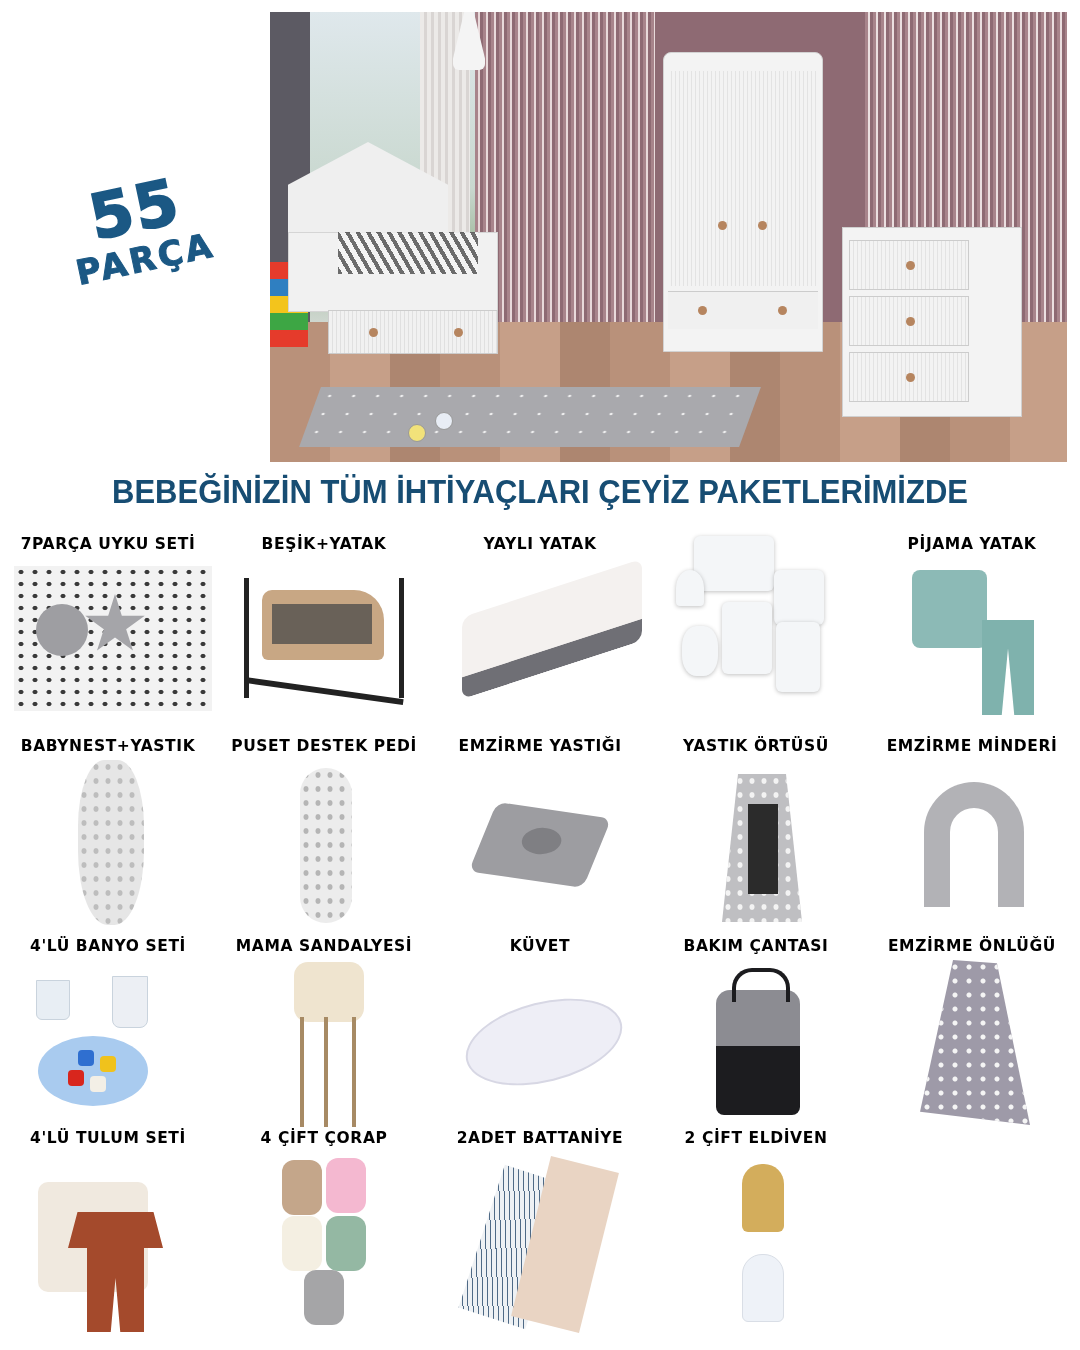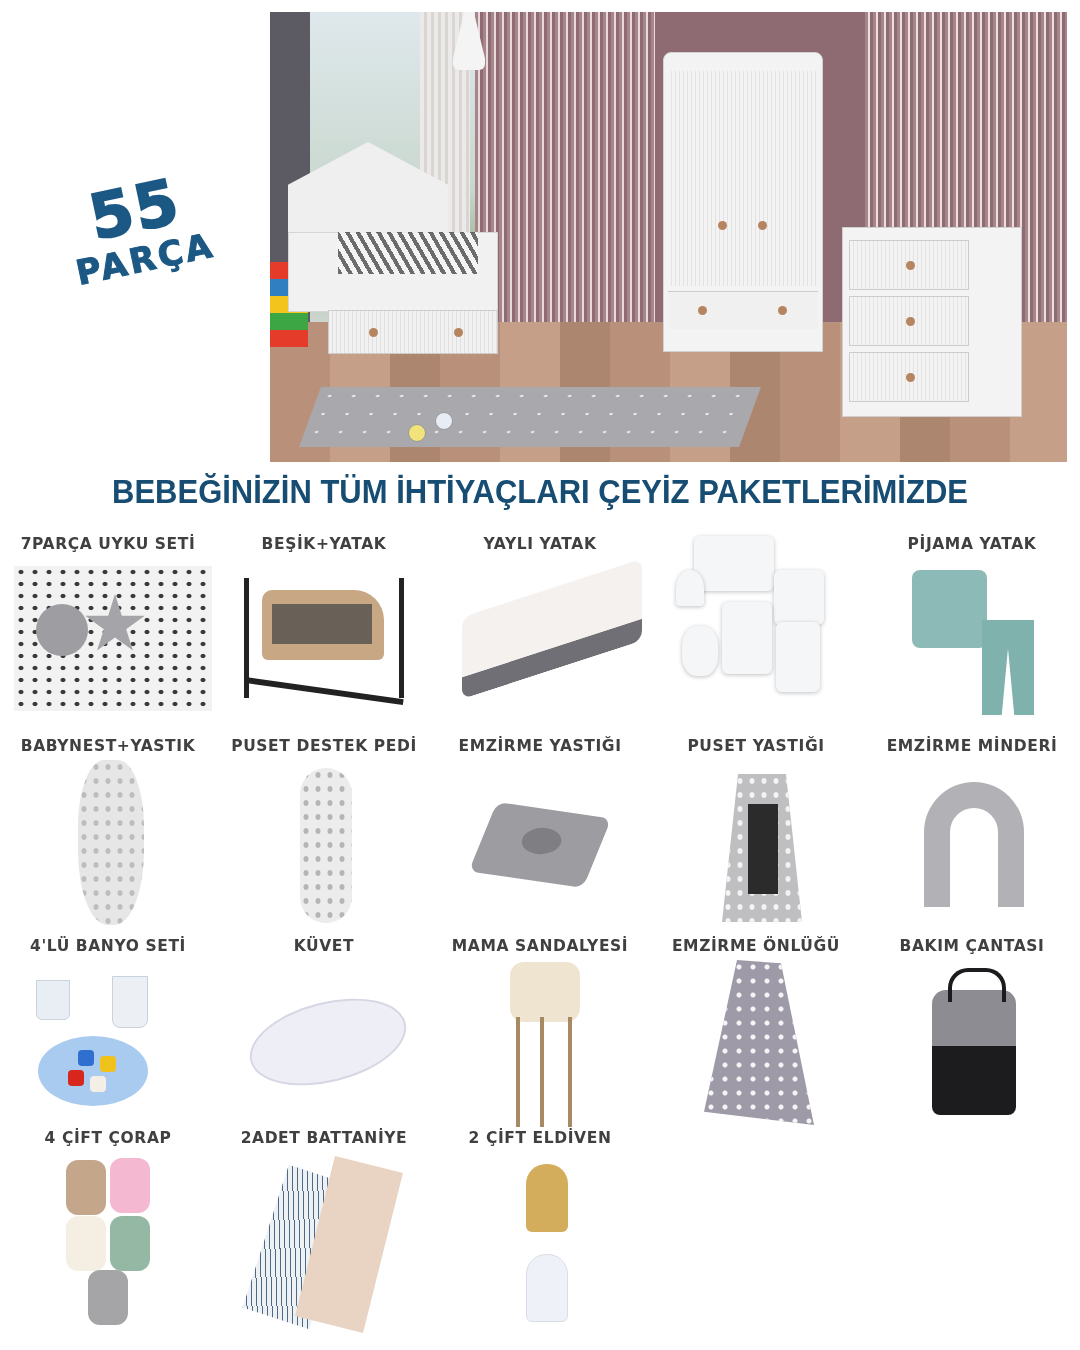--- a/index.html
+++ b/index.html
@@ -35,21 +35,21 @@
   .hero .toys { position: absolute; left: 0; top: 250px; width: 38px; height: 85px; background: linear-gradient(180deg,#e53b2b 0 20%,#2f7fc1 20% 40%,#f3c41c 40% 60%,#3da644 60% 80%,#e53b2b 80%); }
   .hero .ball { position: absolute; width: 18px; height: 18px; border-radius: 50%; background: #f2e27a; border: 1px solid #999; }
 
   
   .main-title { position: absolute; left: 0; top: 474px; width: 1080px; text-align: center; font-family: "Liberation Sans", sans-serif; font-weight: 700; font-size: 31px; color: #174d73; letter-spacing: 0px; transform: scaleY(1.08); }
 
   
   .grid { position: absolute; left: 0; top: 530px; width: 1080px; }
   .row { position: absolute; left: 0; width: 1080px; display: flex; }
   .cell { position: relative; width: 216px; }
-  .cell .label { display: block; text-align: center; font-family: "DejaVu Sans", sans-serif; font-weight: 700; font-size: 15.5px; letter-spacing: 0.6px; color: #404040; white-space: nowrap; height: 28px; line-height: 28px; }
+  .cell .label { display: block; text-align: center; font-family: "DejaVu Sans", sans-serif; font-weight: 700; font-size: 15.5px; letter-spacing: 0.6px; color: #000000; white-space: nowrap; height: 28px; line-height: 28px; }
   .cell .pic { position: relative; margin: 0 auto; width: 200px; height: 160px; }
 
   
   .p-sleep { position: absolute; left: 6px; top: 8px; width: 198px; height: 145px; background: radial-gradient(#3a3a3a 2px, transparent 3px) 0 0/14px 12px, #f2f2f2; }
   .p-sleep:before { content: ""; position: absolute; left: 22px; top: 38px; width: 52px; height: 52px; border-radius: 50%; background: #9e9ea2; }
   .p-sleep:after { content: ""; position: absolute; left: 70px; top: 28px; width: 62px; height: 62px; background: #a5a5a9; clip-path: polygon(50% 0,61% 35%,98% 35%,68% 57%,79% 91%,50% 70%,21% 91%,32% 57%,2% 35%,39% 35%); }
   .p-mattress { position: absolute; left: 22px; top: 30px; width: 180px; height: 82px; background: #f4f1ef; border-bottom: 22px solid #6f6f75; border-radius: 10px; transform: skewY(-18deg); }
   .p-crib { position: absolute; left: 20px; top: 10px; width: 160px; height: 130px; }
   .p-crib .frame { position: absolute; left: 0; top: 10px; width: 160px; height: 120px; border-left: 5px solid #222; border-right: 5px solid #222; }
   .p-crib .basket { position: absolute; left: 18px; top: 22px; width: 122px; height: 70px; background: #c8a784; border-radius: 10px 30px 6px 6px; }
@@ -202,21 +202,21 @@
           <div class="p-pad"></div>
         </div>
     </div>
     <div class="cell">
       <span class="label">EMZİRME YASTIĞI</span>
       <div class="pic">
           <div class="p-pillow"></div>
         </div>
     </div>
     <div class="cell">
-      <span class="label">PUSET YASTIĞI</span>
+      <span class="label">YASTIK ÖRTÜSÜ</span>
       <div class="pic">
           <div class="p-cover"></div>
         </div>
     </div>
     <div class="cell">
       <span class="label">EMZİRME MİNDERİ</span>
       <div class="pic">
           <div class="p-nursing"></div>
         </div>
     </div>
@@ -229,51 +229,60 @@
         <div class="cup"></div>
           <div class="bucket"></div>
           <div class="tray"></div>
         <div class="sp" style="left:70px;top:90px;background:#2f6fd0"></div>
         <div class="sp" style="left:92px;top:96px;background:#f0c21c"></div>
         <div class="sp" style="left:60px;top:110px;background:#d8261d"></div>
         <div class="sp" style="left:82px;top:116px;background:#f3efe6"></div>
       </div>
     </div>
     <div class="cell">
-      <span class="label">KÜVET</span>
-      <div class="pic">
-          <div class="p-tub"></div>
-        </div>
-    </div>
-    <div class="cell">
       <span class="label">MAMA SANDALYESİ</span>
       <div class="pic">
         <div class="p-chair">
             <div class="seat"></div>
             <div class="leg" style="left:6px"></div>
             <div class="leg" style="left:30px"></div>
             <div class="leg" style="left:58px"></div>
           </div>
       </div>
     </div>
     <div class="cell">
+      <span class="label">KÜVET</span>
+      <div class="pic">
+          <div class="p-tub"></div>
+        </div>
+    </div>
+    <div class="cell">
+      <span class="label">BAKIM ÇANTASI</span>
+      <div class="pic">
+          <div class="p-bag"></div>
+        </div>
+    </div>
+    <div class="cell">
       <span class="label">EMZİRME ÖNLÜĞÜ</span>
       <div class="pic">
           <div class="p-apron"></div>
         </div>
     </div>
-    <div class="cell">
-      <span class="label">BAKIM ÇANTASI</span>
-      <div class="pic">
-          <div class="p-bag"></div>
-        </div>
-    </div>
   </div>
 
   <div class="row" style="top:594px">
+    <div class="cell">
+      <span class="label">4'LÜ TULUM SETİ</span>
+      <div class="pic">
+        <div class="p-tulum">
+            <div class="a"></div>
+            <div class="b"></div>
+          </div>
+      </div>
+    </div>
     <div class="cell">
       <span class="label">4 ÇİFT ÇORAP</span>
       <div class="pic">
         <div class="p-sock" style="left:58px;top:8px;background:#c4a68a"></div>
         <div class="p-sock" style="left:102px;top:6px;background:#f4b8d0"></div>
         <div class="p-sock" style="left:58px;top:64px;background:#f4efe2"></div>
         <div class="p-sock" style="left:102px;top:64px;background:#94b8a3"></div>
         <div class="p-sock" style="left:80px;top:118px;background:#a5a5a7"></div>
       </div>
     </div>

